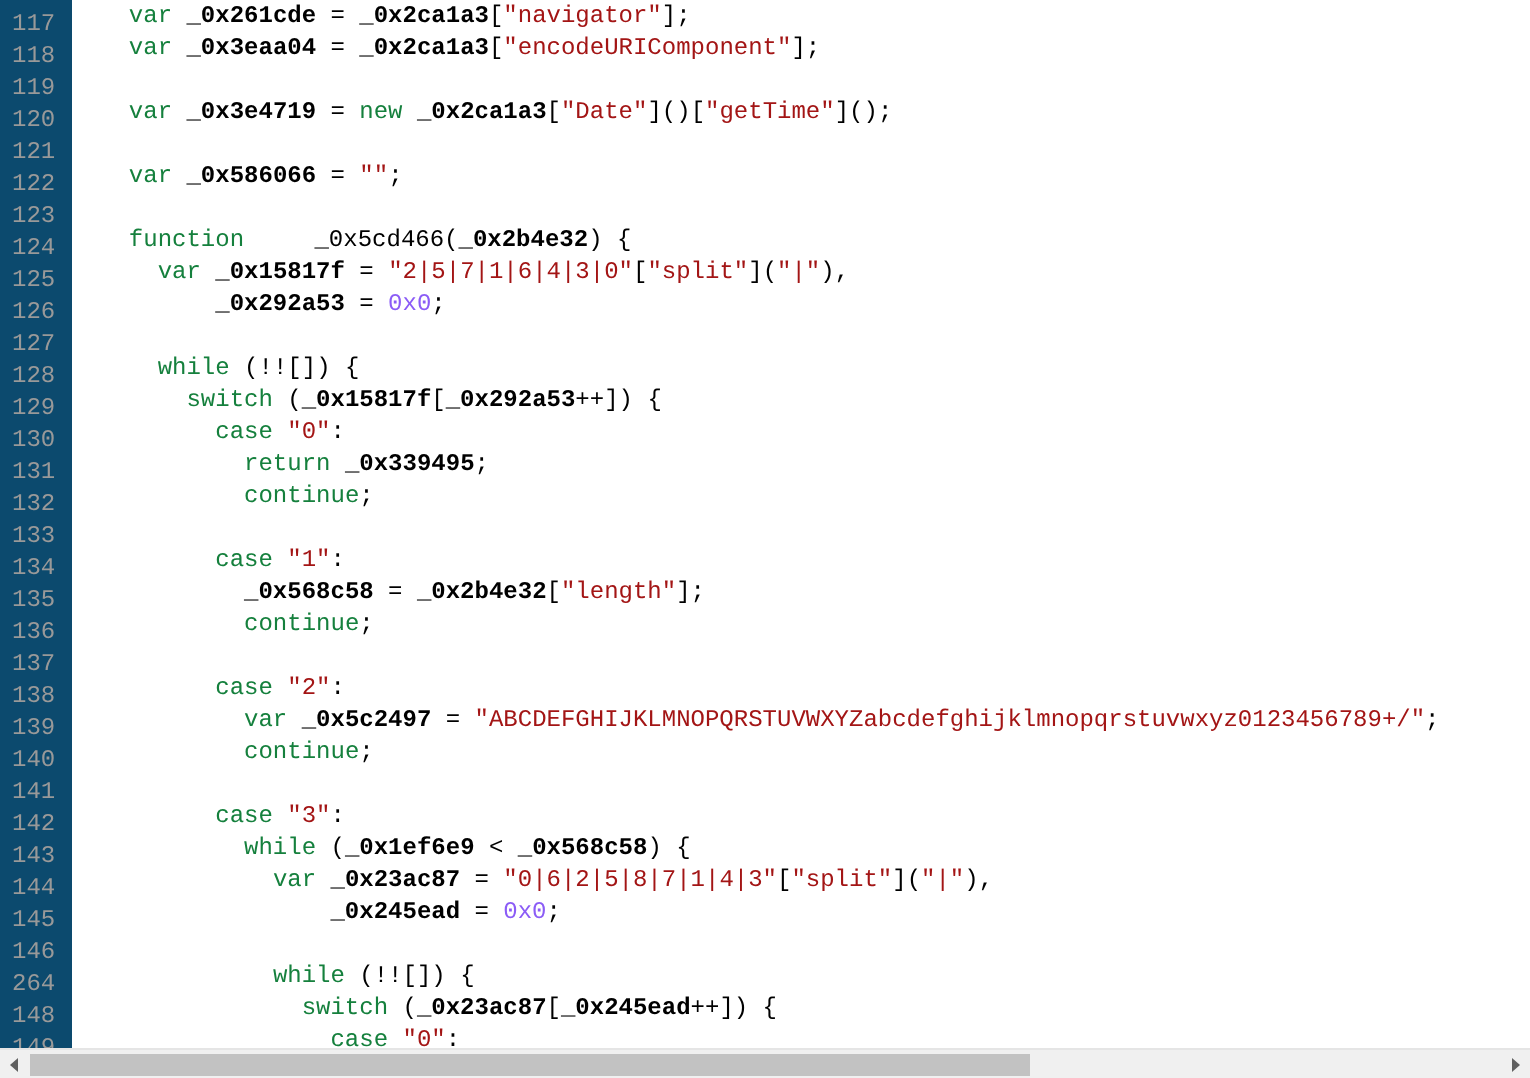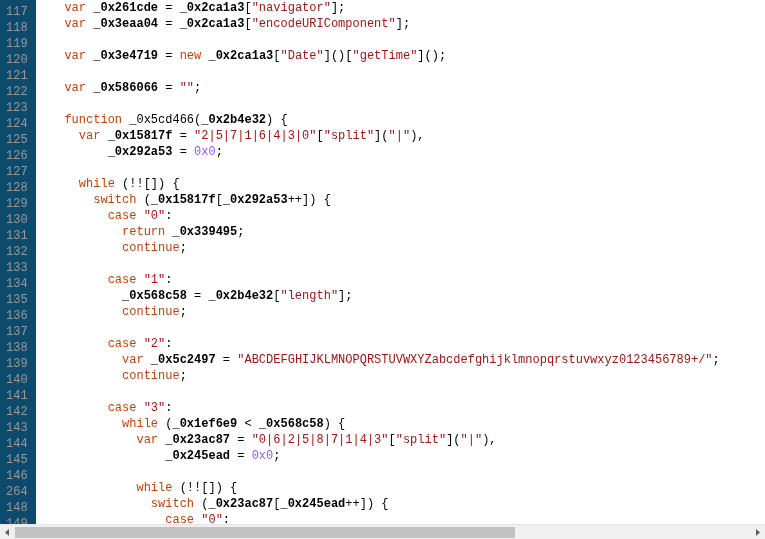--- a/index.html
+++ b/index.html
@@ -2,27 +2,27 @@
 <html><head>
 <meta charset="utf-8">
 <style>
   * { margin: 0; padding: 0; box-sizing: border-box; }
   html, body { width: 765px; height: 539px; overflow: hidden; background: #fff; font-family: Consolas, "Courier New", monospace; font-size: 12px; }
   .editor { display: flex; width: 100%; height: 524px; }
   .gutter { background: #0c4a6e; color: #999; text-align: right; padding: 4px 8px 0 6px; user-select: none; flex: 0 0 auto; min-width: 34px; }
   .gutter div { height: 16px; line-height: 16px; }
   .code { flex: 1 1 auto; overflow: hidden; white-space: pre; }
   .line { height: 16px; line-height: 16px; }
-  .kw { color: #c2410c; }
+  .kw { color: #15803d; }
   .id { color: #000000; font-weight: bold; }
   .str { color: #a31515; }
   .num { color: #8b5cf6; }
   .op { color: #000000; }
   .pun { color: #000000; }
-  .fn { color: #000000; }
+  .fn { color: #000000; margin-left: 28px; }
   .scrollbar-h { position: relative; width: 100%; height: 15px; background: #f0f0f0; border-top: 1px solid #e5e5e5; }
   .sb-track { position: absolute; left: 15px; right: 15px; top: 0; bottom: 0; }
   .sb-thumb { position: absolute; top: 2px; height: 11px; background: #c2c2c2; border-radius: 0; }
   .sb-btn { position: absolute; top: 0; width: 15px; height: 15px; display: flex; align-items: center; justify-content: center; color: #606060; font-size: 9px; }
   .sb-left { left: 0; }
   .sb-right { right: 0; }
 </style>
 </head>
 <body>
 

